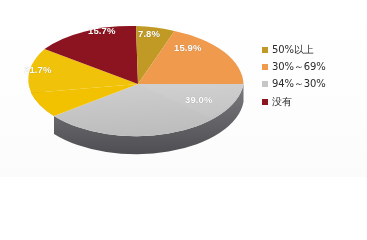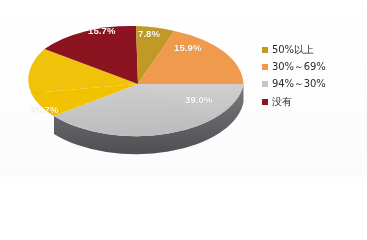--- a/index.html
+++ b/index.html
@@ -129,21 +129,21 @@
       <g>
         <path d="M 124 76 L 160.5 23 A 108 58 0 0 1 229.5 76 Z" fill="#ef9a4d"></path>
       </g>
 
       <path d="M 124 76 L 229.5 76 A 108 58 0 0 1 196 110 Z" fill="#ffffff" opacity="0.06"></path>
     </svg>
 
     <span class="slice-label" style="left:124px; top:20px;">7.8%</span>
     <span class="slice-label" style="left:160px; top:34px;">15.9%</span>
     <span class="slice-label" style="left:140px; top:86px;margin-left:31px;">39.0%</span>
-    <span class="slice-label" style="left:17px; top:56px;margin-top:40px;">21.7%</span>
+    <span class="slice-label" style="left:10px; top:56px;">21.7%</span>
     <span class="slice-label" style="left:74px; top:17px;">15.7%</span>
   </div>
 
   <div class="legend">
     <div class="legend-item">
       <span class="legend-swatch" style="background:#c19a26"></span>
       <span class="legend-label">50%以上</span>
     </div>
     <div class="legend-item">
       <span class="legend-swatch" style="background:#ef9a4d"></span>

